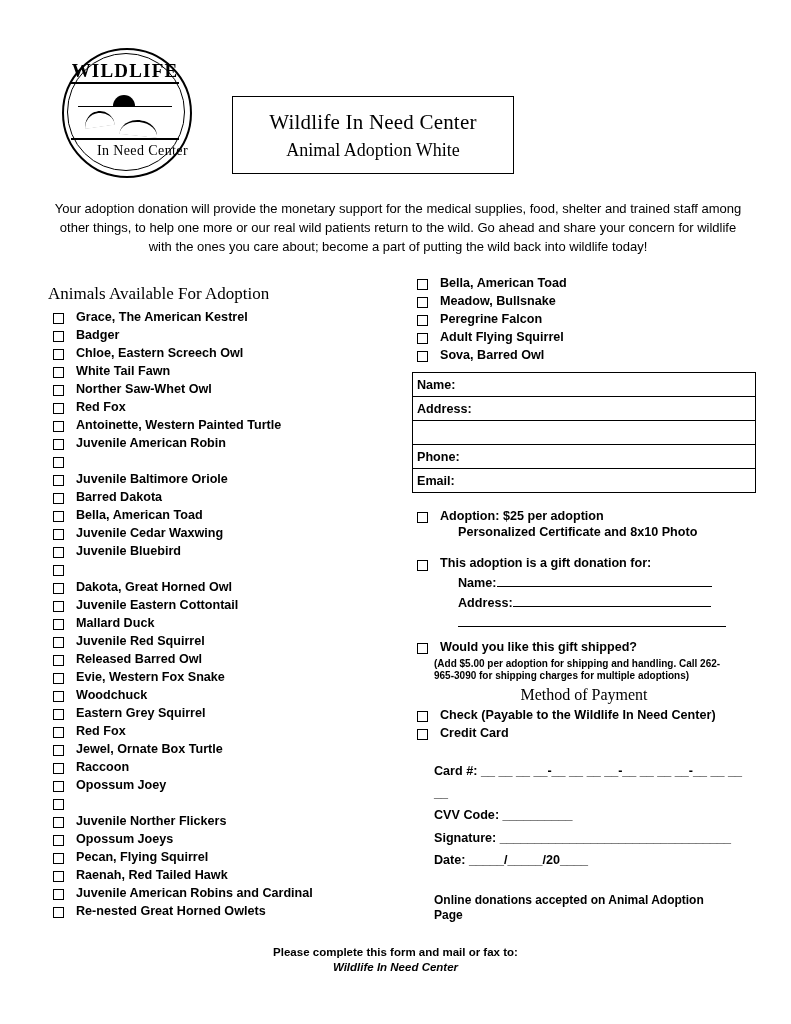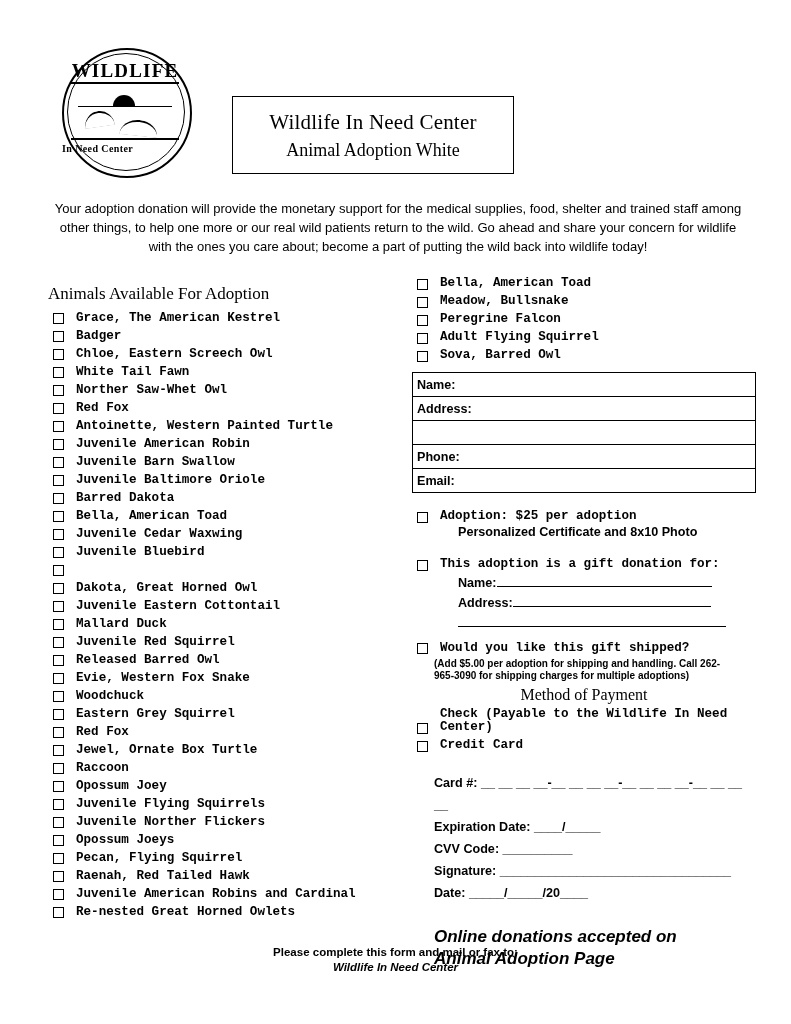--- a/index.html
+++ b/index.html
@@ -70,24 +70,24 @@
     font-family: "Liberation Serif", serif;
     font-weight: bold;
     font-size: 19px;
     letter-spacing: 1.2px;
   }
   .logo .inc-text {
     position: absolute;
     left: 0;
     top: 95px;
     width: 126px;
-    text-align: left;
+    text-align: right;
     font-family: "Liberation Serif", serif;
-    font-weight: bold;
-    font-size: 10px;
+    font-weight: normal;
+    font-size: 14px;
     letter-spacing: 0.4px;
   }
   .logo .sun {
     position: absolute;
     left: 51px;
     top: 47px;
     width: 22px;
     height: 11px;
     border-radius: 11px 11px 0 0;
     background: #000;
@@ -163,26 +163,25 @@
     margin: 0 0 4px 0;
     line-height: 1.2;
   }
   .chk-list {
     list-style: none;
     margin: 0;
     padding: 0;
   }
   .chk-item {
     display: flex;
-    align-items: flex-end;
+    align-items: center;
     font-size: 12.6px;
     font-weight: bold;
     line-height: 1.0;
     padding: 2px 0 2px 0;
-    font-family: Liberation Mono, monospace;
   }
   .chk-box {
     flex: 0 0 auto;
     width: 9px;
     height: 9px;
     border: 1px solid #000;
     margin-right: 12px;
     margin-left: 5px;
     margin-top: 3px;
   }
@@ -241,23 +240,22 @@
     margin-left: 22px;
     font-size: 12.6px;
     font-weight: bold;
     line-height: 1.75;
   }
   .pay-fields .lbl { display: inline-block; }
   .online {
     margin-top: 22px;
     margin-left: 22px;
     width: 290px;
-    font-size: 17px;
-    font-weight: bold;
-    font-style: italic;
+    font-size: 12px;
+    font-weight: bold;
     line-height: 1.3;
   }
 
   
   .footer {
     position: absolute;
     left: 0;
     top: 946px;
     width: 791px;
     text-align: center;
@@ -330,21 +328,20 @@
       <li class="chk-item">
           <span class="chk-box"></span>
           <span class="chk-label">Antoinette, Western Painted Turtle</span>
         </li>
       <li class="chk-item">
           <span class="chk-box"></span>
           <span class="chk-label">Juvenile American Robin</span>
         </li>
       <li class="chk-item">
           <span class="chk-box"></span>
-          <span class="chk-label">Juvenile Barn Swallow</span>
         </li>
       <li class="chk-item">
           <span class="chk-box"></span>
           <span class="chk-label">Juvenile Baltimore Oriole</span>
         </li>
       <li class="chk-item">
           <span class="chk-box"></span>
           <span class="chk-label">Barred Dakota</span>
         </li>
       <li class="chk-item">
@@ -405,21 +402,20 @@
       <li class="chk-item">
           <span class="chk-box"></span>
           <span class="chk-label">Raccoon</span>
         </li>
       <li class="chk-item">
           <span class="chk-box"></span>
           <span class="chk-label">Opossum Joey</span>
         </li>
       <li class="chk-item">
           <span class="chk-box"></span>
-          <span class="chk-label">Juvenile Flying Squirrels</span>
         </li>
       <li class="chk-item">
           <span class="chk-box"></span>
           <span class="chk-label">Juvenile Norther Flickers</span>
         </li>
       <li class="chk-item">
           <span class="chk-box"></span>
           <span class="chk-label">Opossum Joeys</span>
         </li>
       <li class="chk-item">
@@ -528,24 +524,20 @@
       <span class="chk-box"></span>
       <span class="chk-label">Credit Card</span>
     </div>
 
     <div class="pay-fields">
       <div>
         <span class="lbl">Card #:</span>
         <span>__ __ __ __-__ __ __ __-__ __ __ __-__ __ __ __</span>
       </div>
       <div>
-        <span class="lbl">Expiration Date:</span>
-        <span>____/_____</span>
-      </div>
-      <div>
         <span class="lbl">CVV Code:</span>
         <span>__________</span>
       </div>
       <div>
         <span class="lbl">Signature:</span>
         <span>_________________________________</span>
       </div>
       <div>
         <span class="lbl">Date:</span>
         <span>_____/_____/20____</span>

